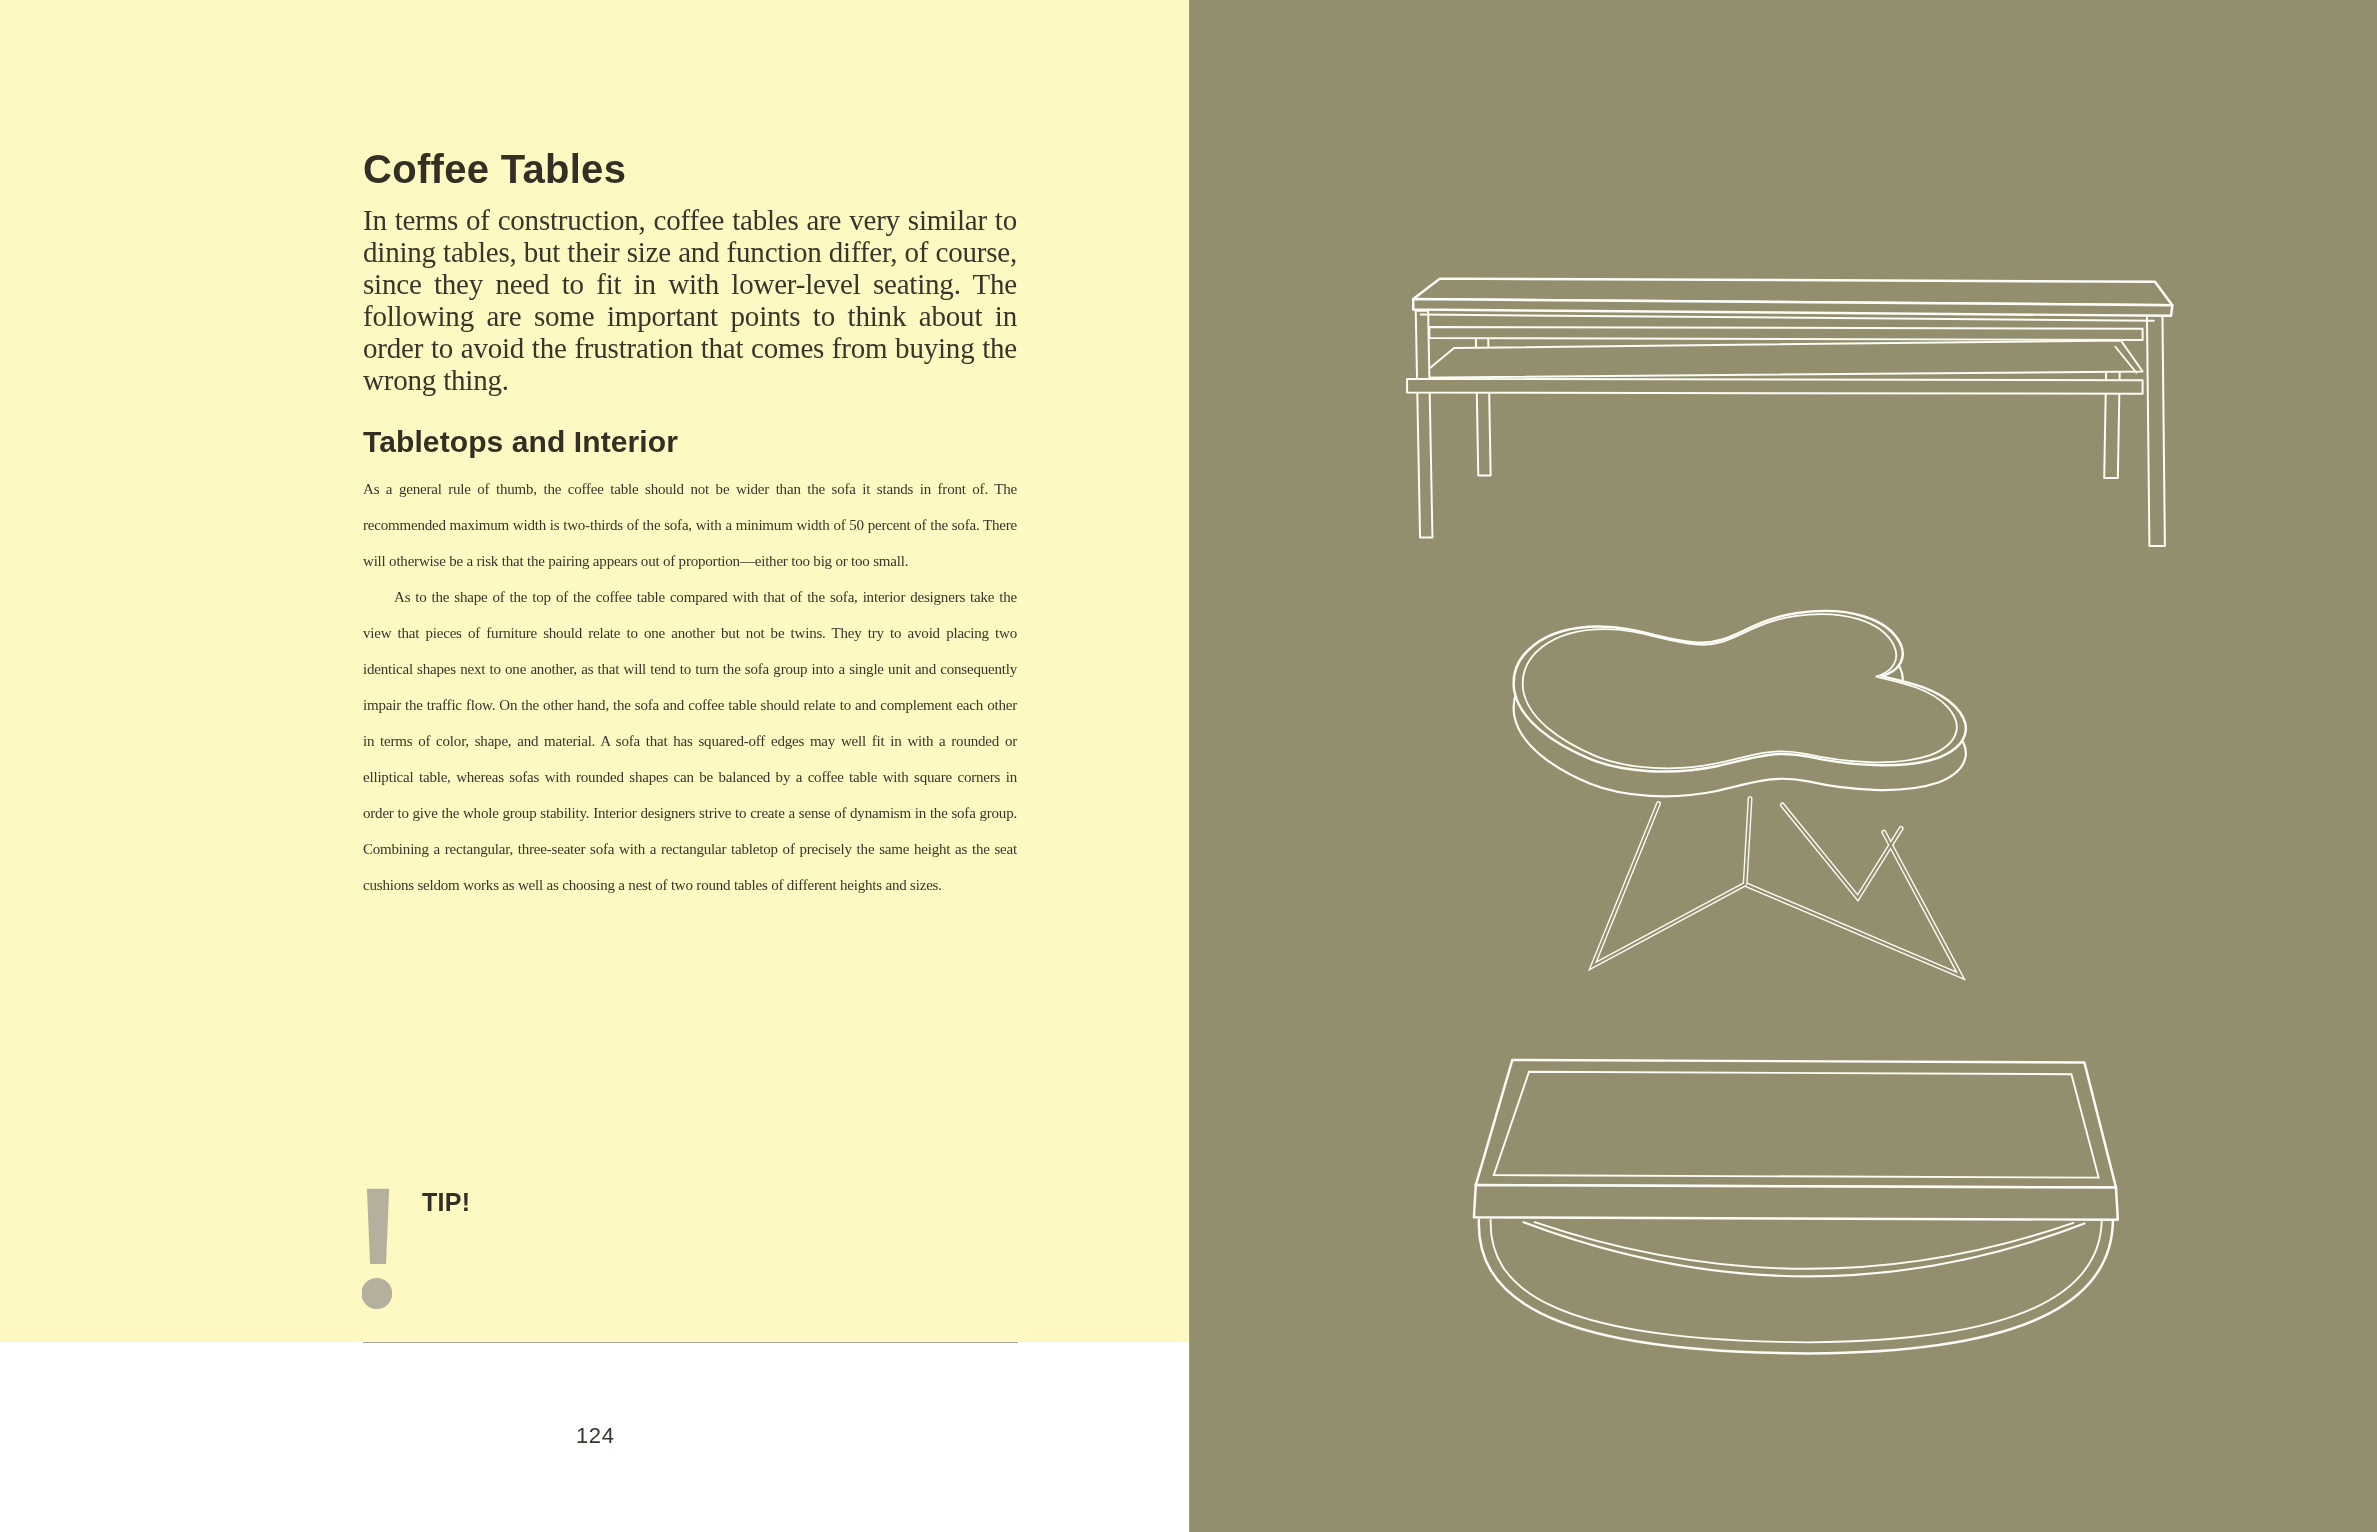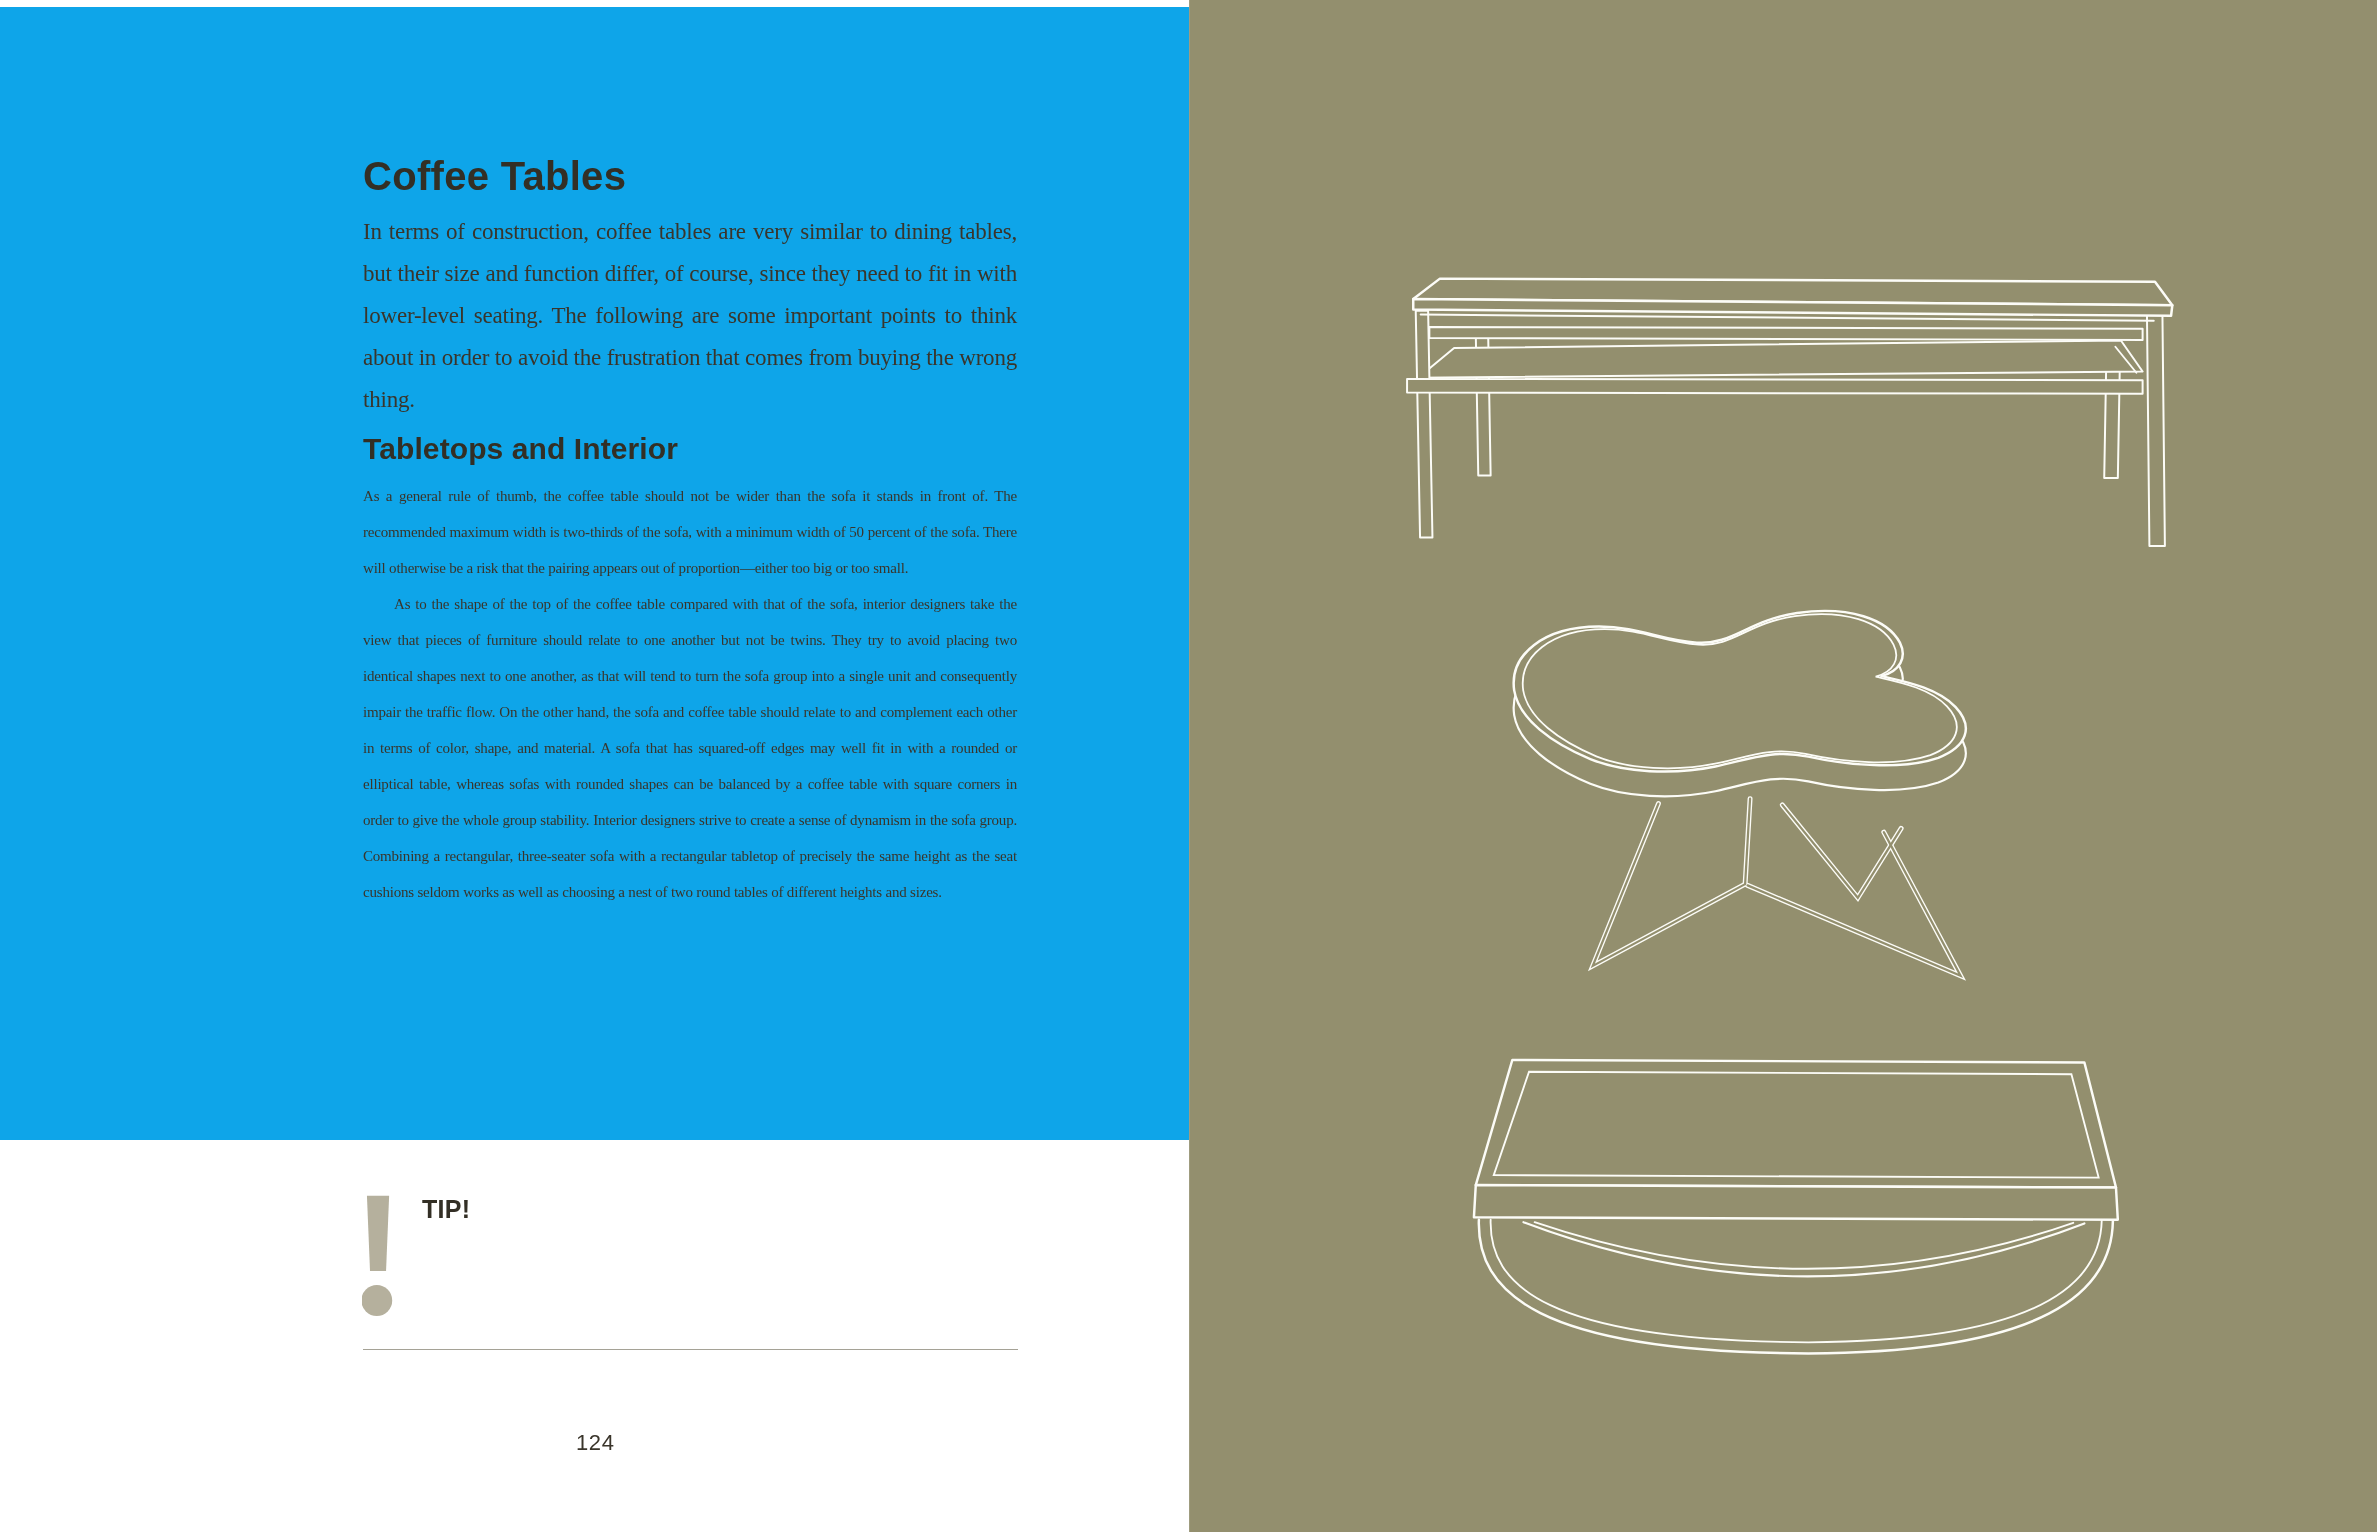--- a/index.html
+++ b/index.html
@@ -1,21 +1,21 @@
 <!DOCTYPE html>
 <html style="font-size:10px"><head>
 <meta charset="utf-8">
 <style>
   *{margin:0;padding:0;box-sizing:border-box}
   html,body{width:2377px;height:1533px;overflow:hidden;background:#ffffff}
   #canvas{position:relative;width:2377px;height:1533px;font-family:"Liberation Serif",serif;color:#3a352b}
   .abs{position:absolute}
-  .page-left{position:absolute;left:0;top:7px;width:1189px;height:1133px;background:#0ea5e9}
+  .page-left{position:absolute;left:0;top:0;width:1189px;height:1342px;background:#fef9c3}
   .title{left:363px;top:147px;font:700 40px/1.1 "Liberation Sans",sans-serif;color:#332f25;letter-spacing:0.3px}
-  .intro{left:363px;top:204px;width:654px;font-size:23px;line-height:42px;text-align:justify;letter-spacing:-0.2px}
+  .intro{left:363px;top:204px;width:654px;font-size:29px;line-height:32px;text-align:justify;letter-spacing:-0.2px}
   .subhead{left:363px;top:425px;font:700 30px/1.1 "Liberation Sans",sans-serif;color:#332f25;letter-spacing:0.1px}
   .bodytext{left:363px;top:471px;width:654px;font-size:15px;line-height:36px;text-align:justify;letter-spacing:-0.2px}
   .bodytext p+p{text-indent:31px}
   .tip-icon{left:362px;top:1186px}
   .tip-label{left:422px;top:1190px;font:700 25px/1 "Liberation Sans",sans-serif;color:#332f25;letter-spacing:0.3px}
   .tip-text{left:422px;top:1227px;width:610px;font:400 20.4px/35px "Liberation Sans",sans-serif;color:#3a352b;letter-spacing:-0.1px}
   .rule{left:363px;top:1342px;width:655px;height:0;border-top:1.9px solid #a5a296}
   .pagenum{left:576px;top:1425px;width:124px;text-align:left;font:400 22px/1 "Liberation Sans",sans-serif;color:#3a352b;letter-spacing:0.6px}
   .art{left:1189px;top:0}
   .fl{fill:#938f6e;stroke:#fcfcf7;stroke-width:4;stroke-linejoin:round}

